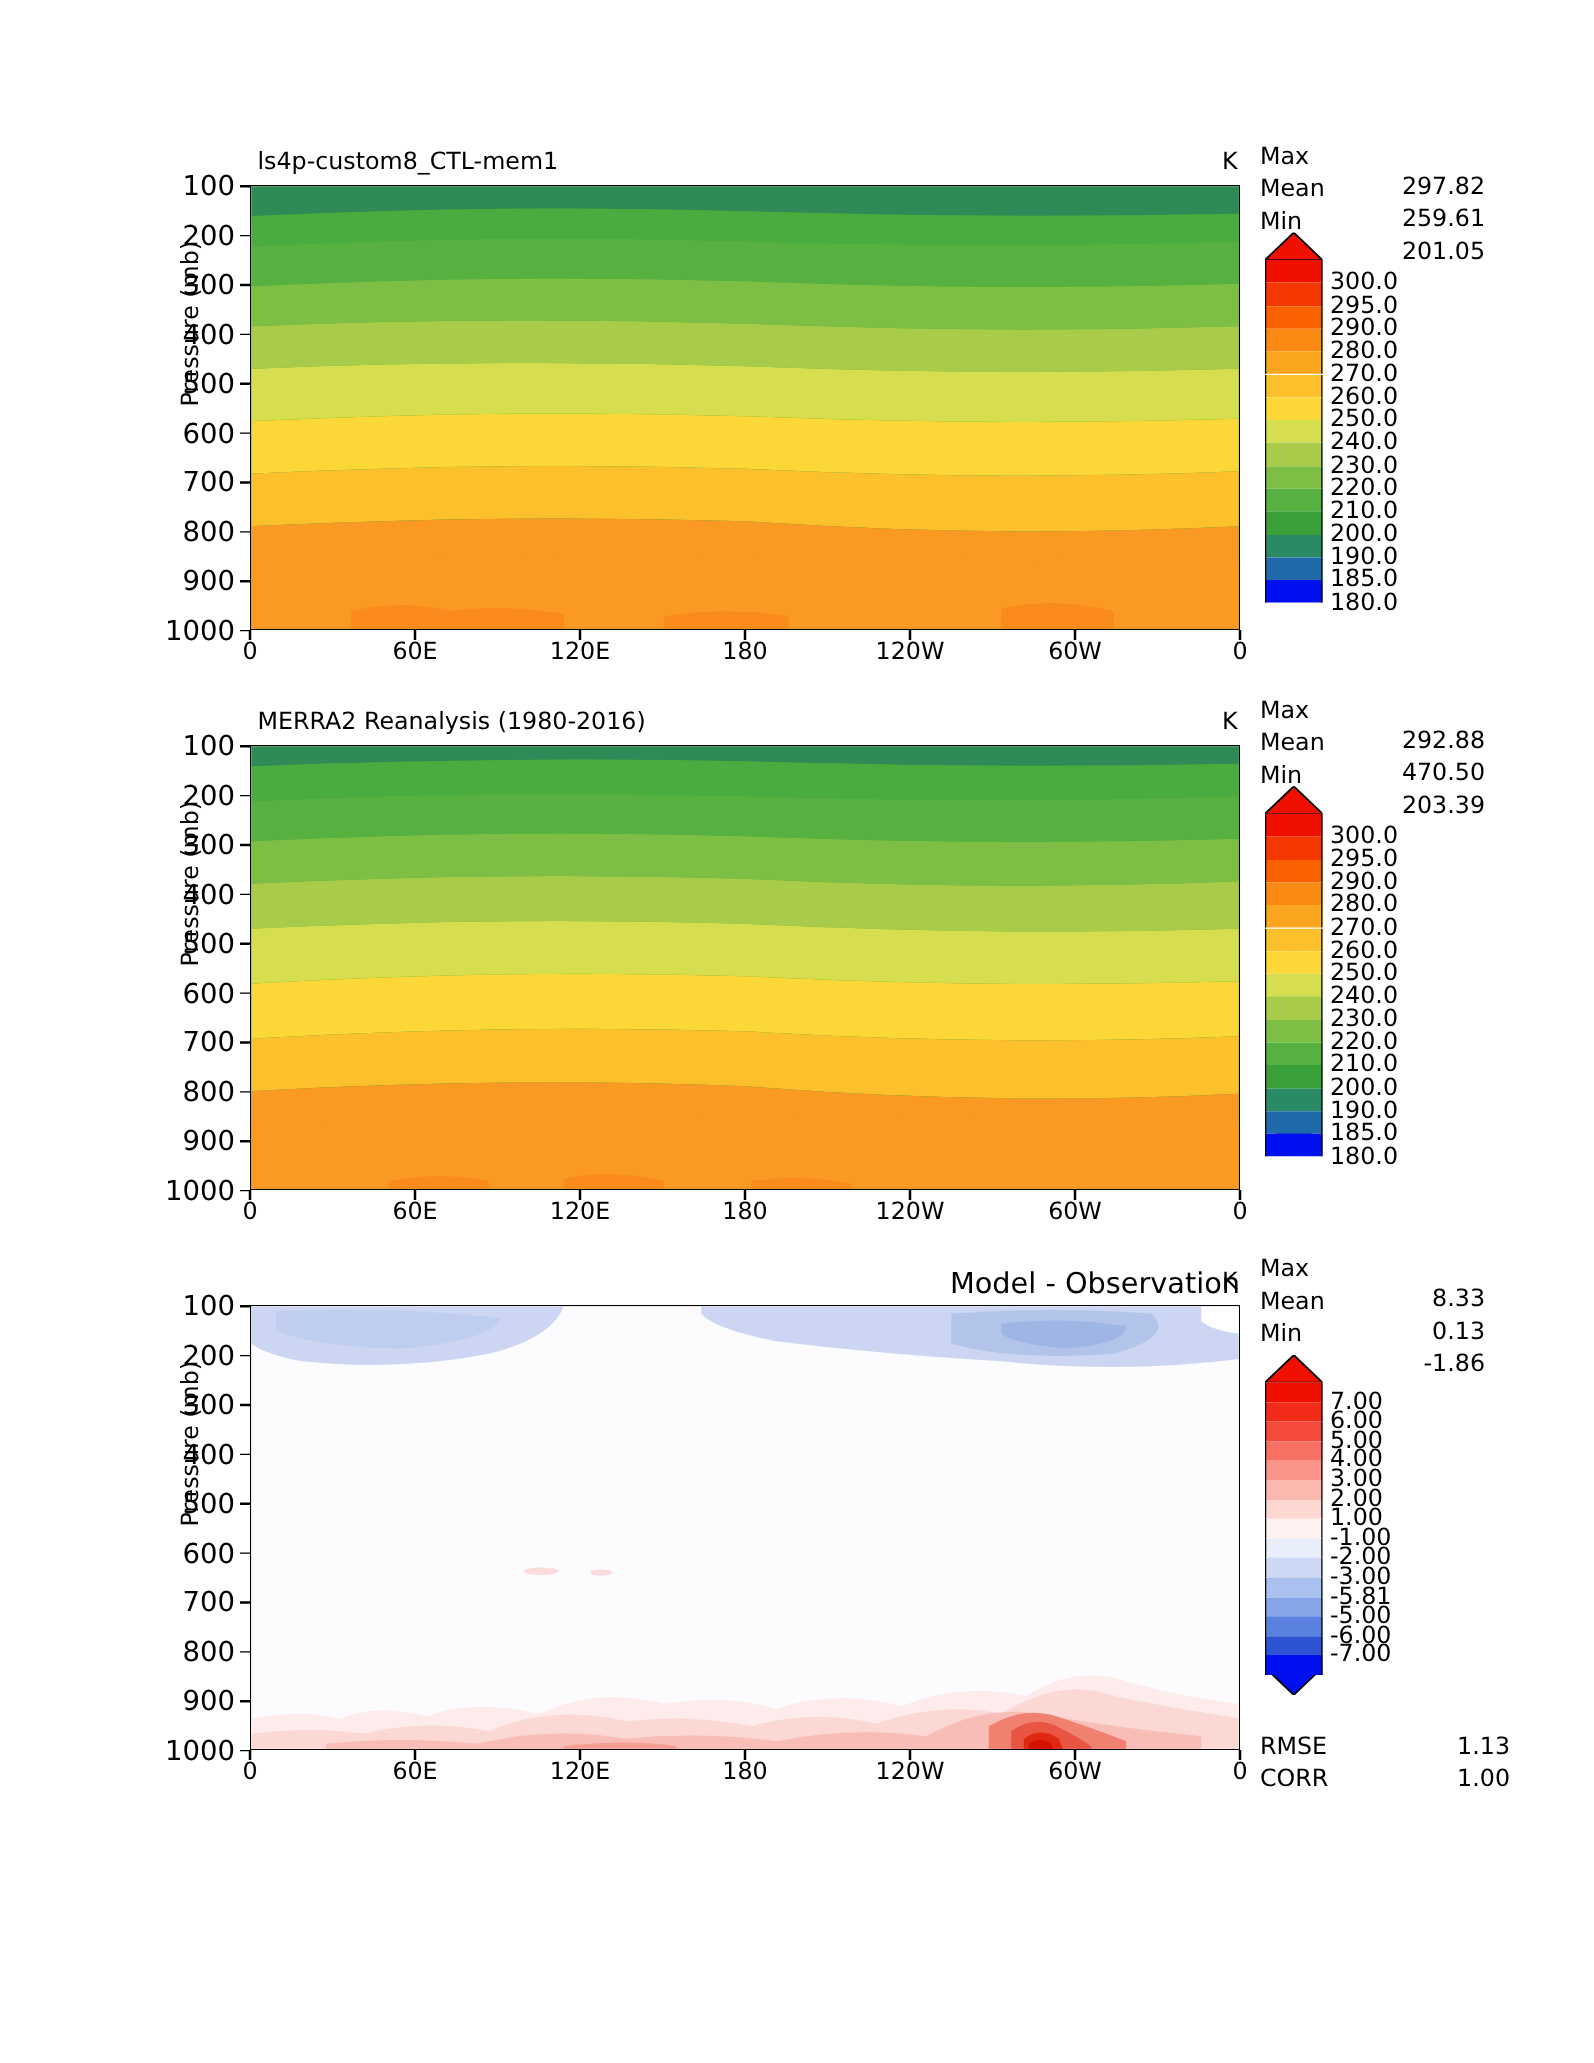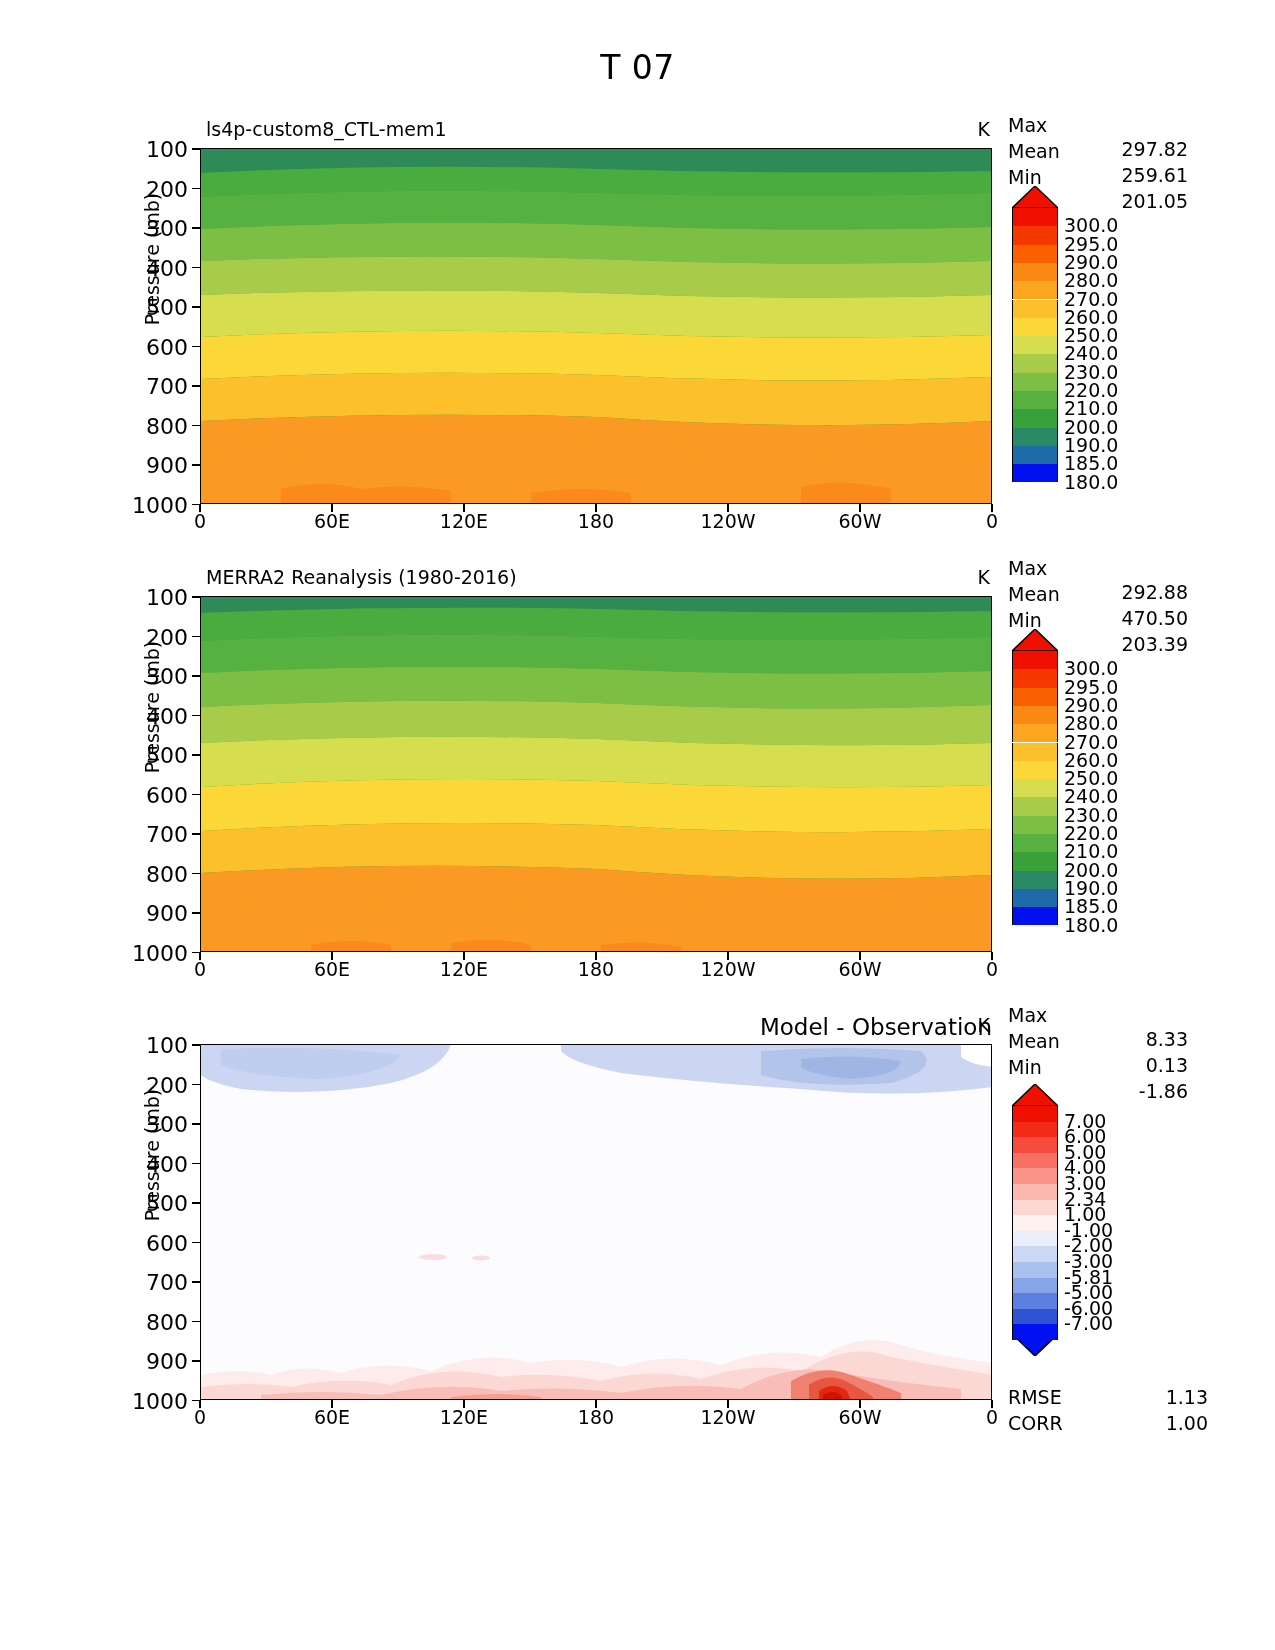--- a/index.html
+++ b/index.html
@@ -149,21 +149,20 @@
   }
   .bottom-stats .row { position: relative; height: 26px; line-height: 26px; }
   .bottom-stats .row .k { position: absolute; left: 0; }
   .bottom-stats .row .v { position: absolute; left: 70px; width: 130px; text-align: right; }
 </style>
 </head>
 <body>
 
 <div id="figure">
 
-  <div class="fig-title">T 07</div>
 
   <div class="panel" id="panel1" style="top:148px;">
     <div class="panel-title left">ls4p-custom8_CTL-mem1</div>
     <div class="units-label">K</div>
     <div class="ylabel">Pressure (mb)</div>
     <div class="plot-area">
       <svg width="792" height="356" viewBox="0 0 792 356" preserveAspectRatio="none">
         <defs>
           <clipPath id="clip1">
               <rect x="0" y="0" width="792" height="356"></rect>
@@ -528,21 +527,21 @@
     <div class="seg" style="top:178px;  height:15.6px; background:#aac0ee;"></div>
     <div class="seg" style="top:193.6px; height:15.6px; background:#86a4e8;"></div>
     <div class="seg" style="top:209.2px; height:15.6px; background:#5a80e0;"></div>
     <div class="seg" style="top:224.8px; height:15.6px; background:#2e54d4;"></div>
     <div class="seg" style="top:240.4px; height:15.6px; background:#0010f0;"></div>
     <div class="tick-label" style="top:37.6px;">7.00</div>
     <div class="tick-label" style="top:53.2px;">6.00</div>
     <div class="tick-label" style="top:68.8px;">5.00</div>
     <div class="tick-label" style="top:84.4px;">4.00</div>
     <div class="tick-label" style="top:100px;">3.00</div>
-    <div class="tick-label" style="top:115.6px;">2.34</div>
+    <div class="tick-label" style="top:115.6px;">2.00</div>
     <div class="tick-label" style="top:131.2px;">1.00</div>
     <div class="tick-label" style="top:146.8px;">-1.00</div>
     <div class="tick-label" style="top:162.4px;">-2.00</div>
     <div class="tick-label" style="top:178px;">-3.00</div>
     <div class="tick-label" style="top:193.6px;">-5.81</div>
     <div class="tick-label" style="top:209.2px;">-5.00</div>
     <div class="tick-label" style="top:224.8px;">-6.00</div>
     <div class="tick-label" style="top:240.4px;">-7.00</div>
   </div>
 

